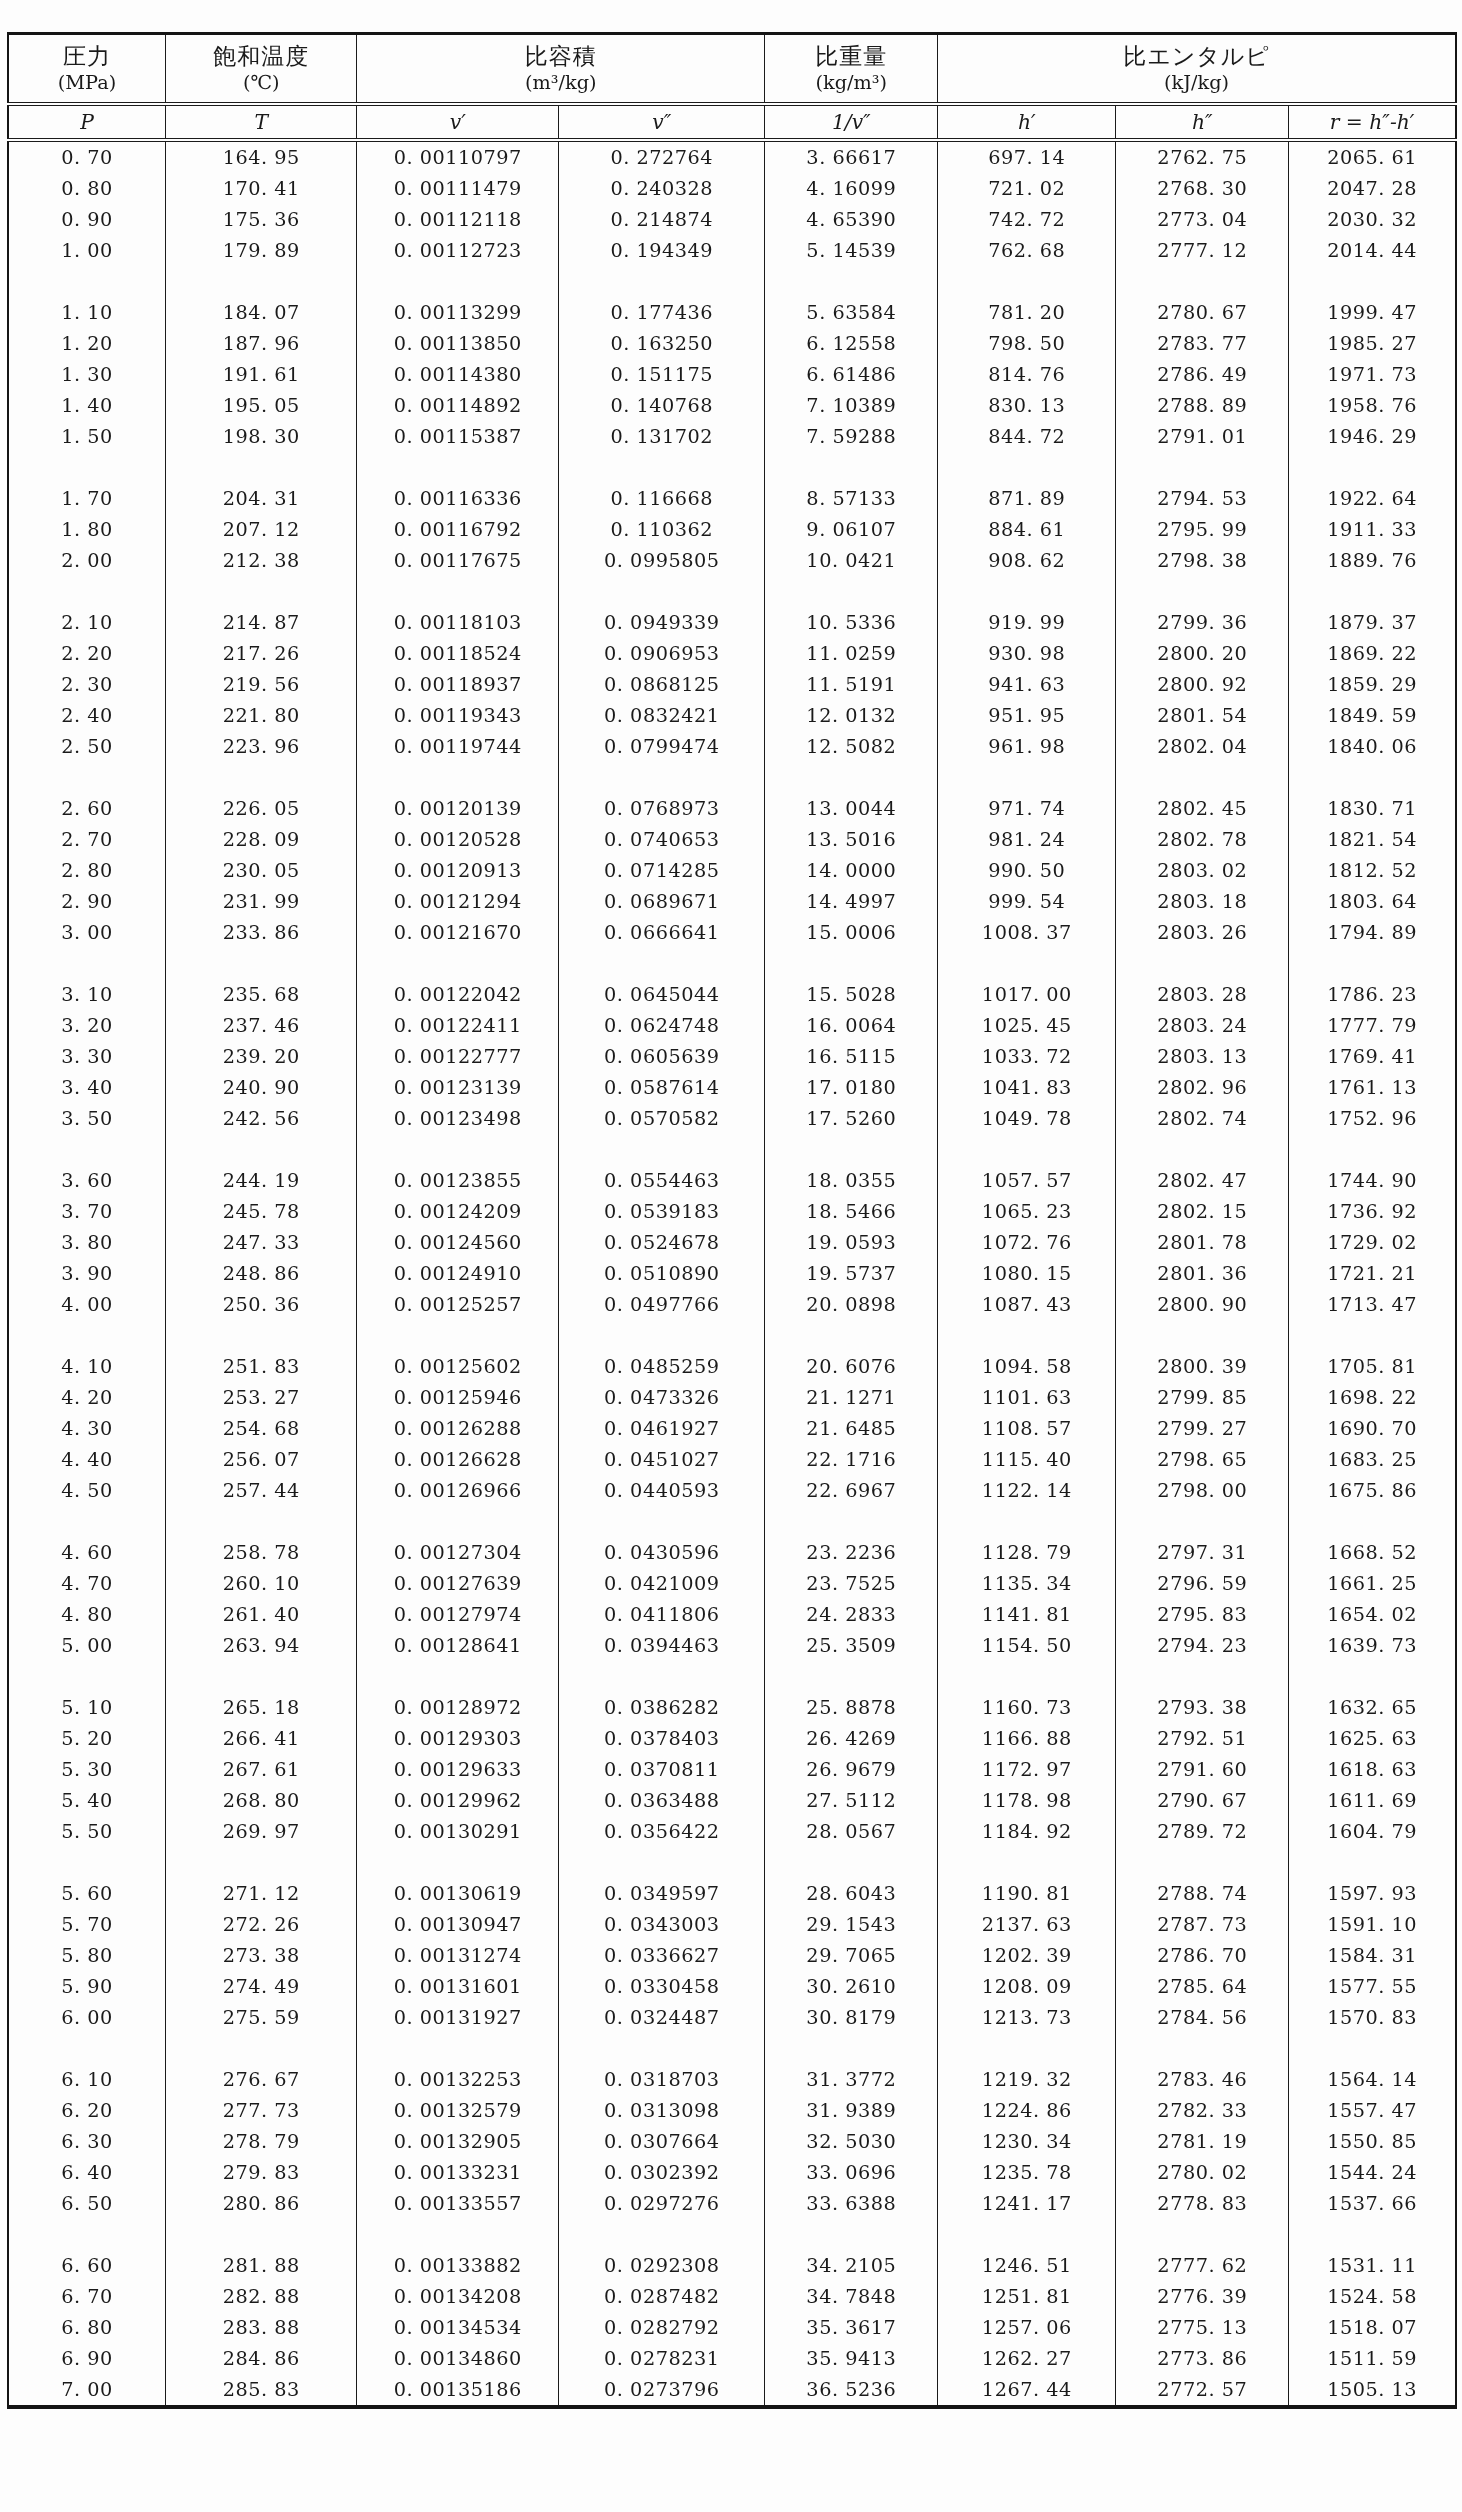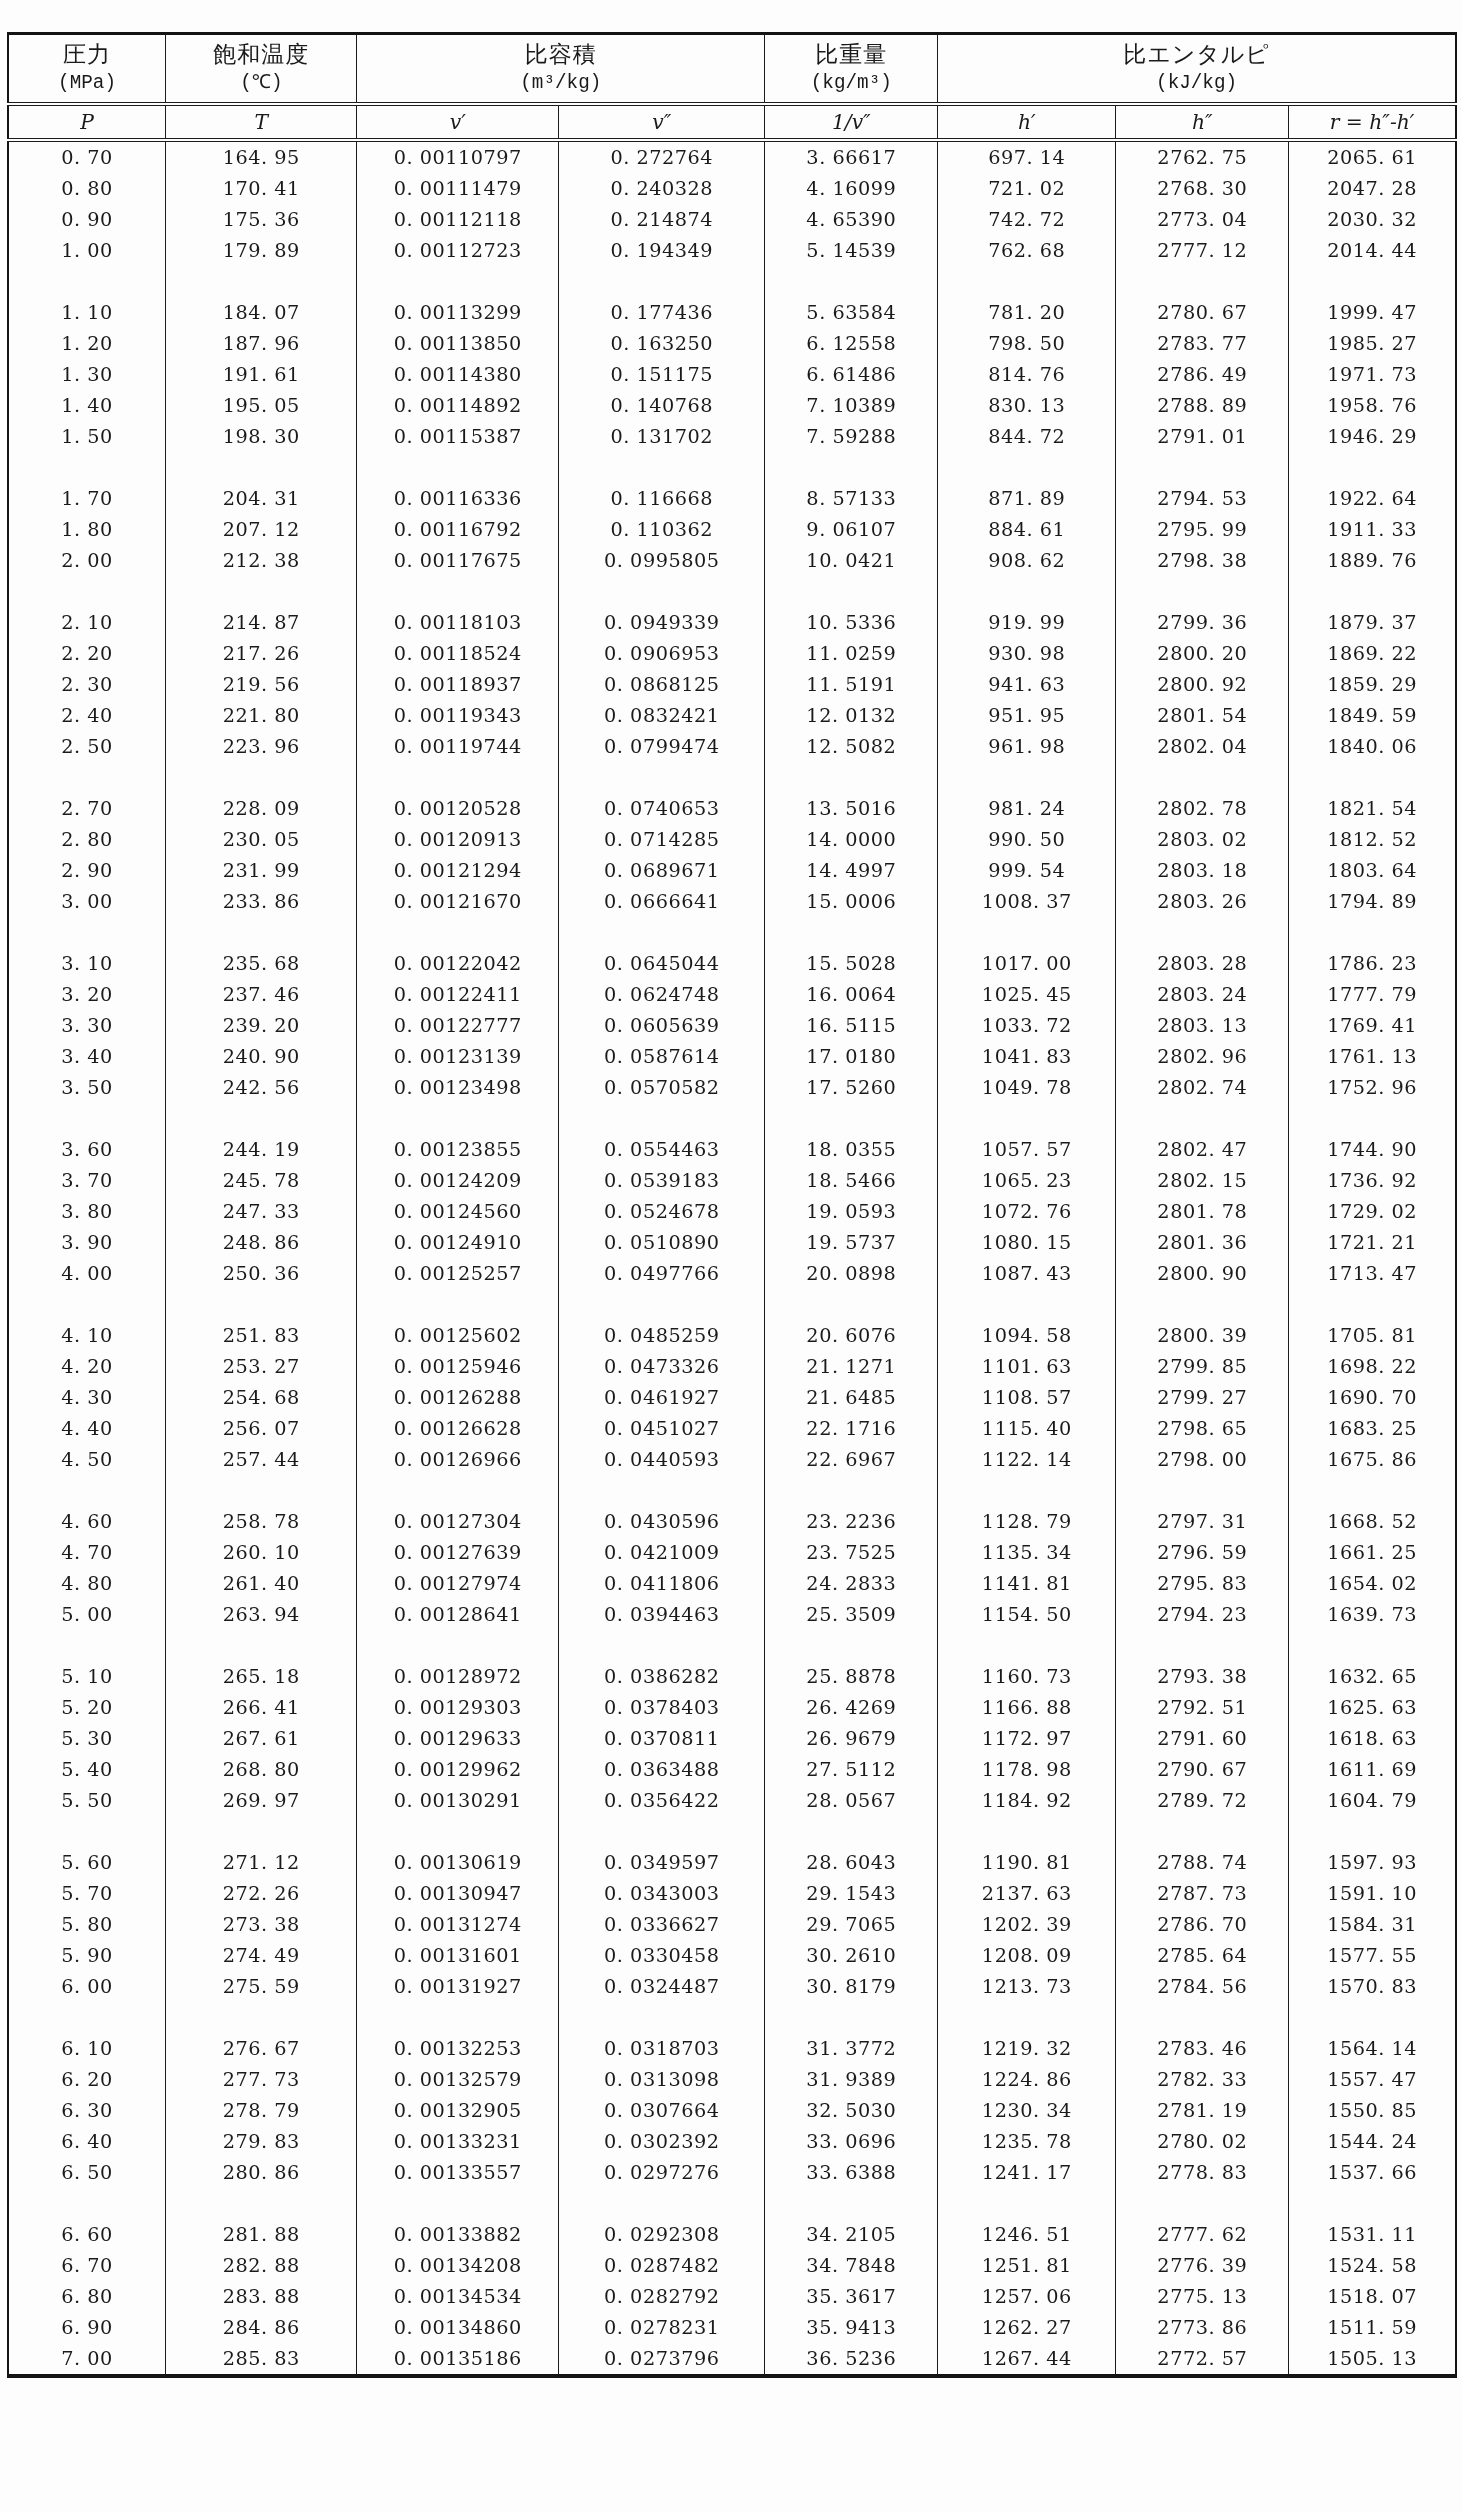--- a/index.html
+++ b/index.html
@@ -29,21 +29,20 @@
     text-align: center;
     vertical-align: middle;
     font-weight: normal;
     white-space: nowrap;
     overflow: hidden;
   }
   tr.units-row th {
     height: 67px;
     border-bottom: 4.8px double #1b1b1b;
     line-height: 1.25;
-    font-family: Liberation Mono, monospace;
   }
   tr.units-row .group-label { font-size: 23px; letter-spacing: 1px; }
   tr.units-row .group-unit  { font-size: 19.3px; }
   tr.symbols-row th {
     height: 32px;
     border-bottom: 4.8px double #1b1b1b;
     font-style: italic;
     font-size: 20.3px;
   }
   tbody td {
@@ -305,20 +304,30 @@
         <td></td>
         <td></td>
         <td></td>
         <td></td>
         <td></td>
         <td></td>
         <td></td>
         <td></td>
       </tr>
       <tr>
+        <td>2. 60</td>
+        <td>226. 05</td>
+        <td>0. 00120139</td>
+        <td>0. 0768973</td>
+        <td>13. 0044</td>
+        <td>971. 74</td>
+        <td>2802. 45</td>
+        <td>1830. 71</td>
+      </tr>
+      <tr>
         <td>2. 70</td>
         <td>228. 09</td>
         <td>0. 00120528</td>
         <td>0. 0740653</td>
         <td>13. 5016</td>
         <td>981. 24</td>
         <td>2802. 78</td>
         <td>1821. 54</td>
       </tr>
       <tr>

